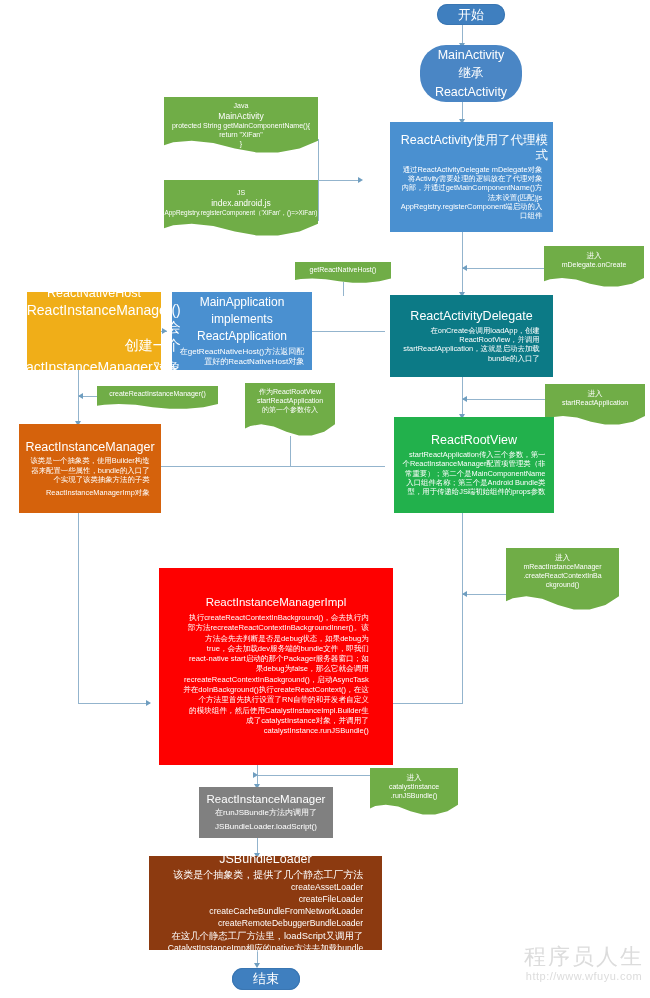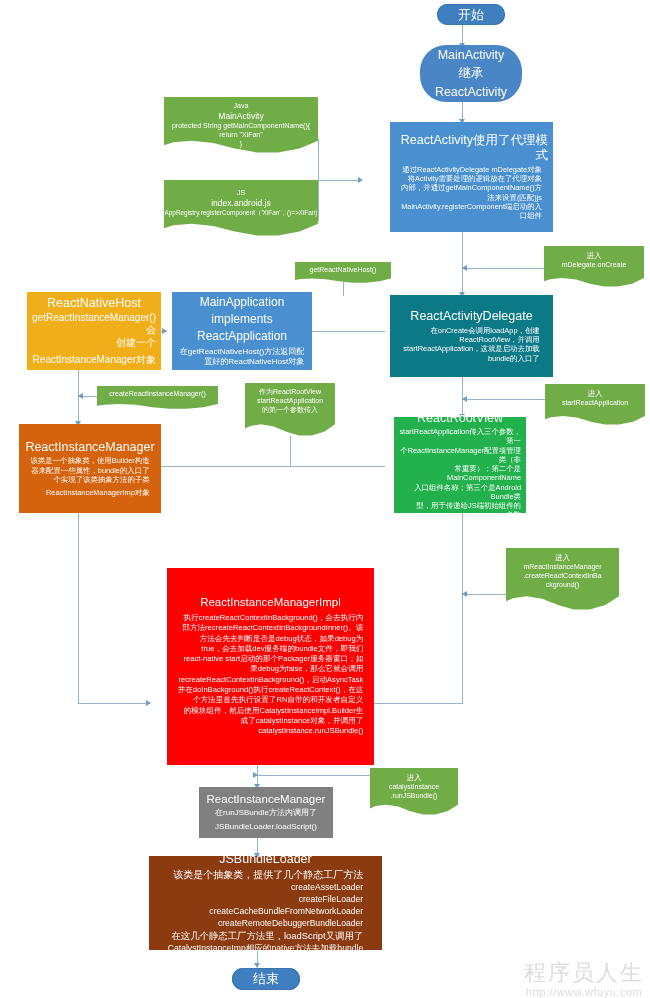--- a/index.html
+++ b/index.html
@@ -95,21 +95,21 @@
   .arr {
     position: absolute; width: 0; height: 0;
   }
   .arr-d { border-left: 3.5px solid transparent; border-right: 3.5px solid transparent; border-top: 5px solid #6f9ec0; }
   .arr-r { border-top: 3.5px solid transparent; border-bottom: 3.5px solid transparent; border-left: 5px solid #6f9ec0; }
   .arr-l { border-top: 3.5px solid transparent; border-bottom: 3.5px solid transparent; border-right: 5px solid #6f9ec0; }
 
   
   #watermark {
     position: absolute;
-    right: 6px; bottom: 0;
+    right: 6px; bottom: 16px;
     text-align: center;
     color: #d8d8d8;
     pointer-events: none;
     user-select: none;
   }
   #watermark .wm-cn { font-size: 22px; letter-spacing: 2px; line-height: 1; color: #dcdcdc; }
   #watermark .wm-url { font-size: 11px; margin-top: 2px; color: #dcdcdc; letter-spacing: 0.5px; }
 </style>
 </head>
 <body>
@@ -209,21 +209,21 @@
     </div>
   </div>
 
   <div class="node proc c-blue" style="left:381px; top:122px; width:163px; height:110px;">
     <div class="ttl">ReactActivity使用了代理模式</div>
     <div class="body">
       <div>通过ReactActivityDelegate mDelegate对象</div>
       <div>将Activity需要处理的逻辑放在了代理对象</div>
       <div>内部，并通过getMainComponentName()方</div>
       <div>法来设置(匹配)js</div>
-      <div>MainActivity.registerComponent端启动的入</div>
+      <div>AppRegistry.registerComponent端启动的入</div>
       <div>口组件</div>
     </div>
   </div>
 
   <div class="wave" style="left:544px; top:246px; width:100px; height:41px;">
     <div class="shape"></div>
     <div class="txt">
       <div class="wg-sub" style="font-size:7.6px;">进入</div>
       <div class="wg-sub">mDelegate.onCreate</div>
     </div>
@@ -251,21 +251,21 @@
     <div class="ttl" style="font-size:12px; line-height:1.25;">implements</div>
     <div class="ttl" style="font-size:12px; line-height:1.25; margin-bottom:3px;">ReactApplication</div>
     <div class="body" style="font-size:8px;">
       <div>在getReactNativeHost()方法返回配</div>
       <div>置好的ReactNativeHost对象</div>
     </div>
   </div>
 
   <div class="node proc c-amber" style="left:18px; top:292px; width:134px; height:78px;">
     <div class="ttl">ReactNativeHost</div>
-    <div class="body" style="font-size:10px;">
+    <div class="body" style="font-size:14px;">
       <div>getReactInstanceManager()会</div>
       <div>创建一个</div>
       <div style="margin-top:5px;">ReactInstanceManager对象</div>
     </div>
   </div>
 
   <div class="wave" style="left:545px; top:384px; width:100px; height:41px;">
     <div class="shape"></div>
     <div class="txt">
       <div class="wg-sub" style="font-size:7.6px;">进入</div>
@@ -292,42 +292,42 @@
   <div class="node proc c-orange" style="left:10px; top:424px; width:142px; height:89px;">
     <div class="ttl">ReactInstanceManager</div>
     <div class="body">
       <div>该类是一个抽象类，使用Builder构造</div>
       <div>器来配置一些属性，bundle的入口了</div>
       <div>个实现了该类抽象方法的子类</div>
       <div style="margin-top:4px;">ReactInstanceManagerImp对象</div>
     </div>
   </div>
 
-  <div class="node proc c-green" style="left:385px; top:417px; width:132px; height:96px;">
+  <div class="node proc c-green" style="left:385px; top:417px; width:160px; height:96px;">
     <div class="ttl">ReactRootView</div>
     <div class="body">
       <div>startReactApplication传入三个参数，第一</div>
       <div>个ReactInstanceManager配置项管理类（非</div>
       <div>常重要）；第二个是MainComponentName</div>
       <div>入口组件名称；第三个是Android Bundle类</div>
       <div>型，用于传递给JS端初始组件的props参数</div>
     </div>
   </div>
 
   <div class="wave" style="left:506px; top:548px; width:113px; height:62px;">
     <div class="shape"></div>
     <div class="txt">
       <div class="wg-sub" style="font-size:7.6px;">进入</div>
       <div class="wg-sub">mReactInstanceManager</div>
       <div class="wg-sub">.createReactContextInBa</div>
       <div class="wg-sub">ckground()</div>
     </div>
   </div>
 
-  <div class="node proc c-red" style="left:158px; top:568px; width:207px; height:197px;">
+  <div class="node proc c-red" style="left:150px; top:568px; width:234px; height:197px;">
     <div class="ttl" style="font-size:11.5px; margin-bottom:3px;">ReactInstanceManagerImpl</div>
     <div class="body" style="font-size:7.6px; line-height:1.32;">
       <div>执行createReactContextInBackground()，会去执行内</div>
       <div>部方法recreateReactContextInBackgroundInner()。该</div>
       <div>方法会先去判断是否是debug状态，如果debug为</div>
       <div>true，会去加载dev服务端的bundle文件，即我们</div>
       <div>react-native start启动的那个Packager服务器窗口；如</div>
       <div>果debug为false，那么它就会调用</div>
       <div>recreateReactContextInBackground()，启动AsyncTask</div>
       <div>并在doInBackground()执行createReactContext()，在这</div>

